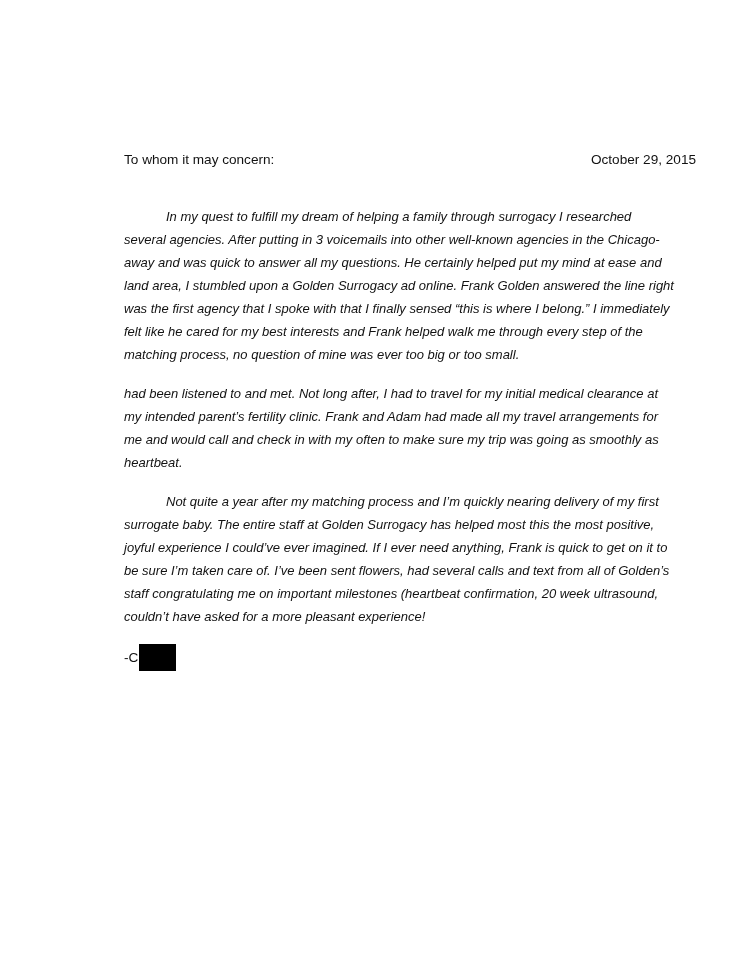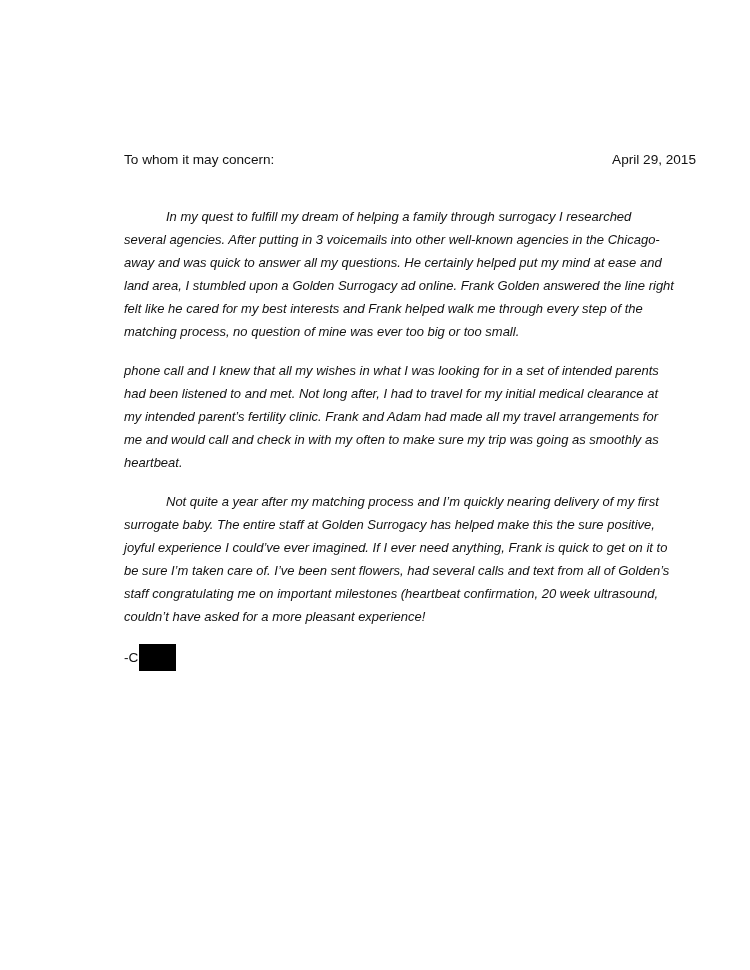--- a/index.html
+++ b/index.html
@@ -60,43 +60,43 @@
   }
 </style>
 </head>
 <body>
 
 <div class="page">
   <div class="content">
 
     <div class="header-row">
       <span>To whom it may concern:</span>
-      <span>April 29, 2015</span>
+      <span>October 29, 2015</span>
     </div>
 
     <div class="letter-body">
 
     <div class="paragraph">
           <div class="line indent">In my quest to fulfill my dream of helping a family through surrogacy I researched</div>
           <div class="line">several agencies. After putting in 3 voicemails into other well-known agencies in the Chicago-</div>
           <div class="line">away and was quick to answer all my questions. He certainly helped put my mind at ease and</div>
           <div class="line">land area, I stumbled upon a Golden Surrogacy ad online. Frank Golden answered the line right</div>
+          <div class="line">was the first agency that I spoke with that I finally sensed “this is where I belong.” I immediately</div>
           <div class="line">felt like he cared for my best interests and Frank helped walk me through every step of the</div>
           <div class="line">matching process, no question of mine was ever too big or too small.</div>
         </div>
         <div class="paragraph">
-          <div class="line">phone call and I knew that all my wishes in what I was looking for in a set of intended parents</div>
           <div class="line">had been listened to and met. Not long after, I had to travel for my initial medical clearance at</div>
           <div class="line">my intended parent’s fertility clinic. Frank and Adam had made all my travel arrangements for</div>
           <div class="line">me and would call and check in with my often to make sure my trip was going as smoothly as</div>
           <div class="line">heartbeat.</div>
         </div>
         <div class="paragraph">
           <div class="line indent">Not quite a year after my matching process and I’m quickly nearing delivery of my first</div>
-          <div class="line">surrogate baby. The entire staff at Golden Surrogacy has helped make this the sure positive,</div>
+          <div class="line">surrogate baby. The entire staff at Golden Surrogacy has helped most this the most positive,</div>
           <div class="line">joyful experience I could’ve ever imagined. If I ever need anything, Frank is quick to get on it to</div>
           <div class="line">be sure I’m taken care of. I’ve been sent flowers, had several calls and text from all of Golden’s</div>
           <div class="line">staff congratulating me on important milestones (heartbeat confirmation, 20 week ultrasound,</div>
           <div class="line">couldn’t have asked for a more pleasant experience!</div>
         </div>
       </div>
 
     <div class="signature-row">
       <span>-C</span>
       <span class="redaction-box"></span>

